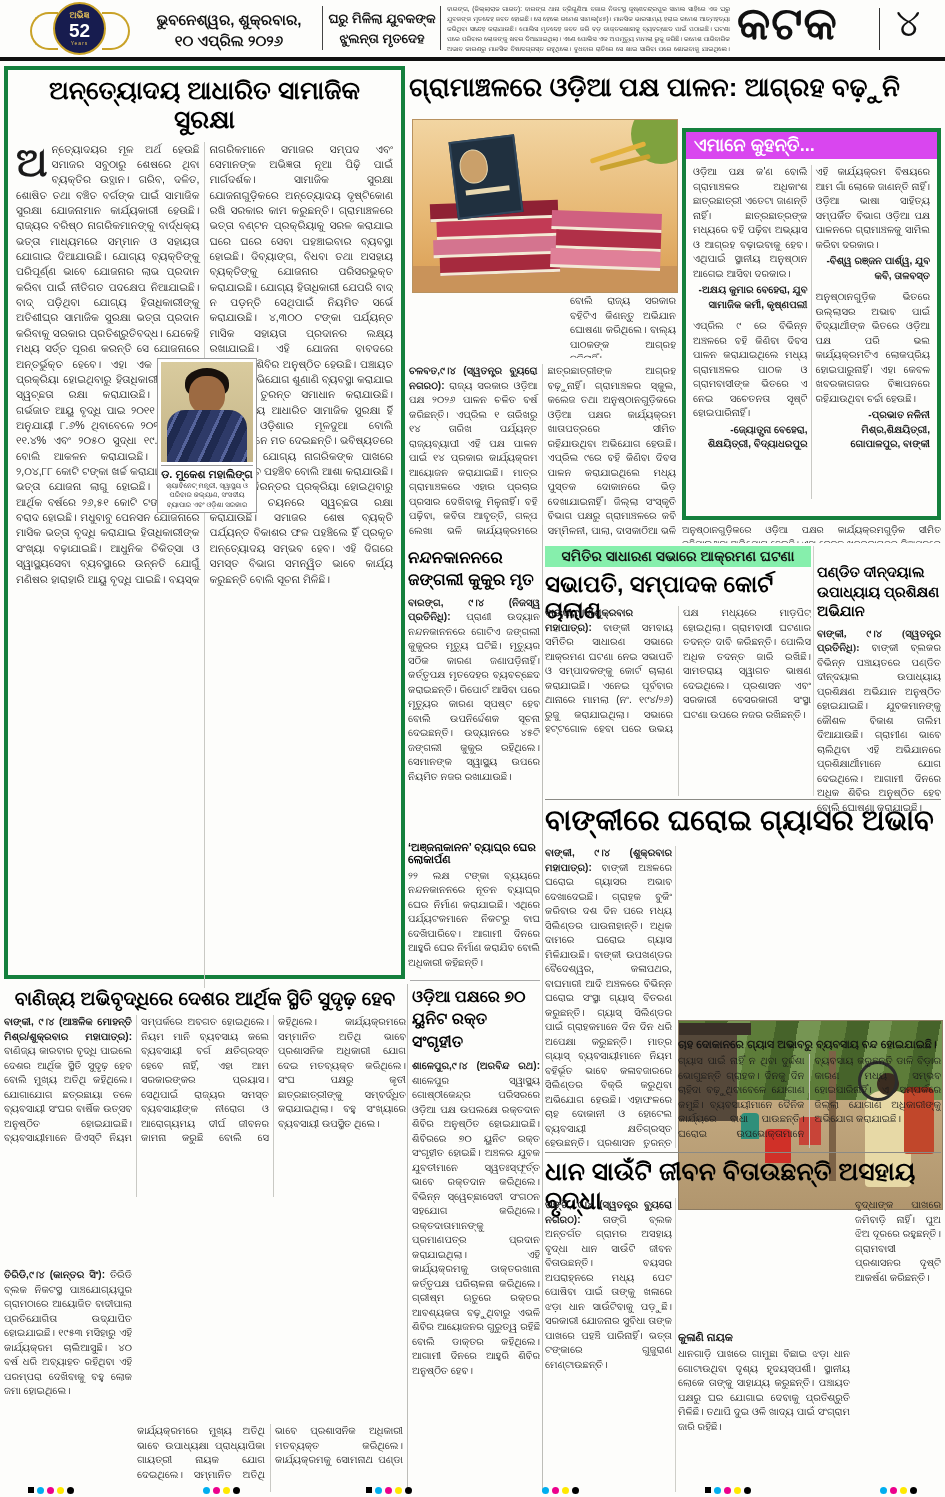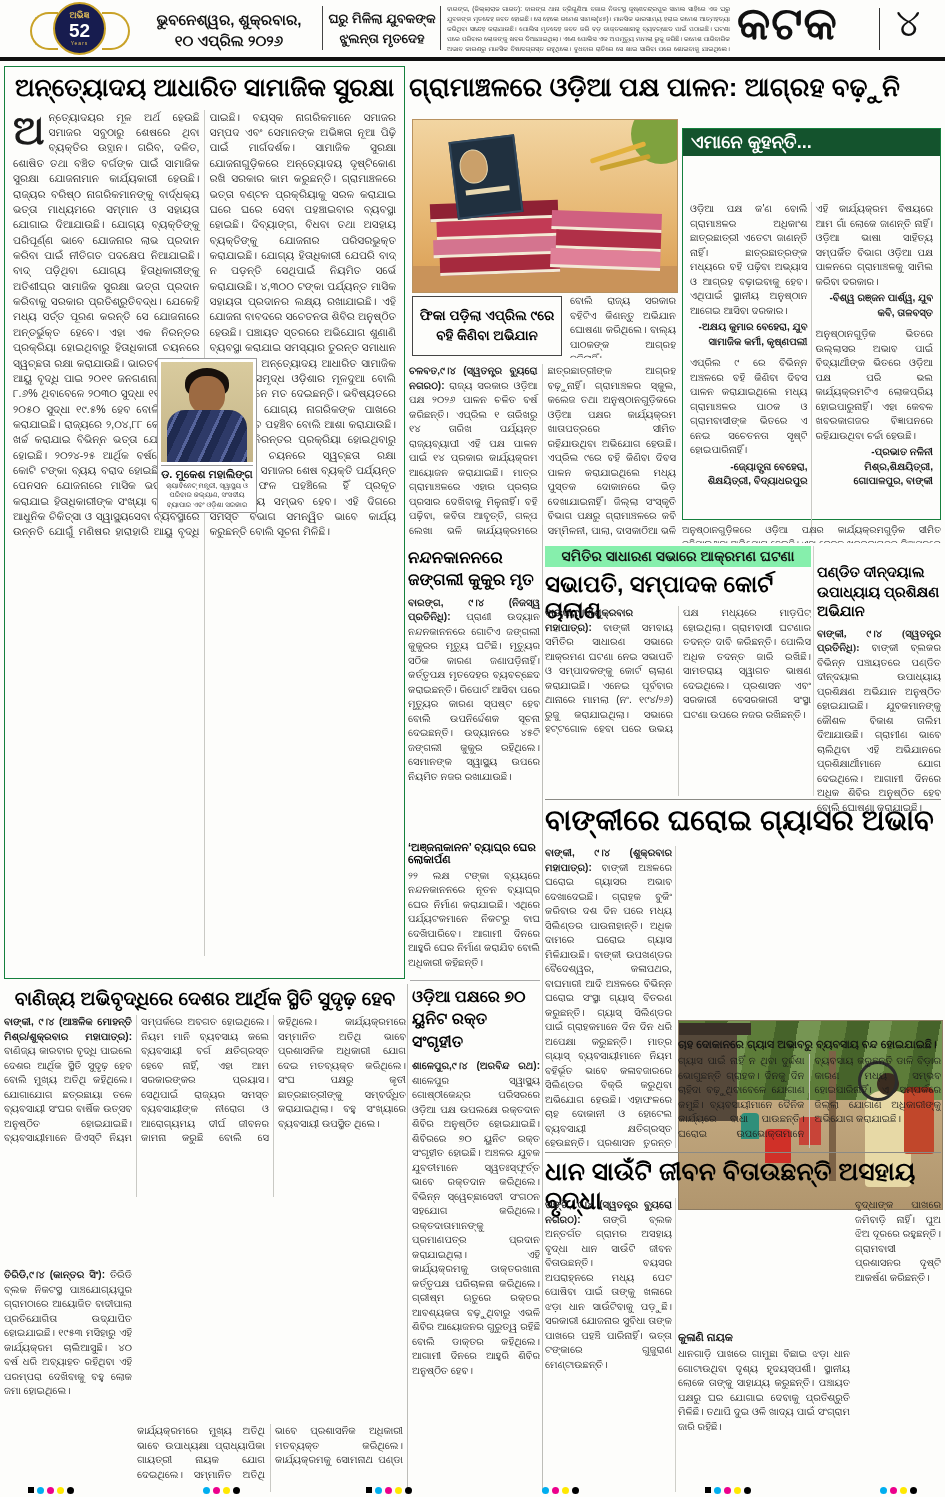--- a/index.html
+++ b/index.html
@@ -7,21 +7,21 @@
         font-family:"Liberation Sans","DejaVu Sans",sans-serif;color:#111;overflow:hidden;}
   .abs{position:absolute;}
   .hl{font-weight:bold;color:#000;line-height:1.15;}
   .body-txt{font-size:10.5px;line-height:1.45;text-align:justify;color:#1a1a1a;overflow:hidden;}
   .cols2{column-count:2;column-gap:10px;column-rule:1px solid #c9c9c4;}
   .cols3{column-count:3;column-gap:9px;column-rule:1px solid #c9c9c4;}
   .dateline{font-weight:bold;}
   .dropcap{float:left;font-size:40px;line-height:0.9;font-weight:bold;padding:2px 4px 0 0;}
   .vrule{background:#bdbdb8;width:1px;}
   .hrule{background:#8a8a85;height:1px;}
-  .boxed{border:1px solid #15803d;}
+  .boxed{border:4px solid #15803d;}
   .kicker{background:#86efac;text-align:center;font-weight:bold;font-size:14px;line-height:21px;}
   .caption{font-size:11px;font-weight:bold;line-height:1.25;}
   .q-attr{font-weight:bold;text-align:right;margin:2px 0 7px;}
   .q-item{break-inside:avoid-column;}
   .fig{background:#fff;border:1px solid #999;}
   .photo{position:relative;overflow:hidden;}
   .mark{width:7px;height:7px;border-radius:50%;display:inline-block;margin-left:3px;}
   .mark-sq{width:6px;height:6px;display:inline-block;background:#000;}
   .mk-group{display:flex;align-items:center;}
 </style>
@@ -99,35 +99,32 @@
 
     <div class="abs" style="right:16px;bottom:22px;width:110px;height:58px;transform:rotate(2deg);">
       <div style="height:16px;background:#d06080;border-bottom:3px solid #f3ead6;"></div>
       <div style="height:16px;background:#b03048;border-bottom:3px solid #f3ead6;margin-left:5px;"></div>
       <div style="height:16px;background:#e08098;border-bottom:3px solid #f3ead6;"></div>
     </div>
     <div class="abs" style="right:30px;top:30px;width:58px;height:5px;background:#e3b23c;transform:rotate(-18deg);border-radius:2px;"></div>
     <div class="abs" style="right:26px;top:40px;width:52px;height:5px;background:#caa330;transform:rotate(-14deg);border-radius:2px;"></div>
   </div>
 
-  <div class="abs" style="left:412px;top:296px;width:150px;height:60px;border:1.5px solid #444;box-sizing:border-box;display:flex;align-items:center;justify-content:center;padding:3px;">
-    <div class="hl" style="font-size:13.5px;text-align:center;line-height:1.5;">ଫିକା ପଡ଼ିଲା ଏପ୍ରିଲ ୯ରେ ବହି କିଣିବା ଅଭିଯାନ</div>
-  </div>
   <div class="abs body-txt" style="left:570px;top:294px;width:106px;height:64px;font-size:10px;">ବୋଲି ରାଜ୍ୟ ସରକାର ବହିଟିଏ କିଣନ୍ତୁ ଅଭିଯାନ ଘୋଷଣା କରିଥିଲେ। ବାଲ୍ୟ ପାଠକଙ୍କ ଆଗ୍ରହ ବଢ଼ିନାହିଁ।</div>
 
   <div class="abs body-txt cols2" style="left:409px;top:364px;width:267px;height:176px;font-size:10px;">
     <span class="dateline">ଚଳବତ,୯।୪ (ସ୍ୱତନ୍ତ୍ର ବ୍ୟୁରୋ ନଗରଠ):</span>
     <span>ରାଜ୍ୟ ସରକାର ଓଡ଼ିଆ ପକ୍ଷ ୨୦୨୬ ପାଳନ ଚଳିତ ବର୍ଷ କରିଛନ୍ତି। ଏପ୍ରିଲ ୧ ତାରିଖରୁ ୧୪ ତାରିଖ ପର୍ଯ୍ୟନ୍ତ ରାଜ୍ୟବ୍ୟାପୀ ଏହି ପକ୍ଷ ପାଳନ ପାଇଁ ୧୪ ପ୍ରକାର କାର୍ଯ୍ୟକ୍ରମ ଆୟୋଜନ କରାଯାଇଛି। ମାତ୍ର ଗ୍ରାମାଞ୍ଚଳରେ ଏହାର ପ୍ରଚାର ପ୍ରସାର ଦେଖିବାକୁ ମିଳୁନାହିଁ। ବହି ପଢ଼ିବା, କବିତା ଆବୃତ୍ତି, ଗଳ୍ପ ଲେଖା ଭଳି କାର୍ଯ୍ୟକ୍ରମରେ ଛାତ୍ରଛାତ୍ରୀଙ୍କ ଆଗ୍ରହ ବଢ଼ୁନାହିଁ। ଗ୍ରାମାଞ୍ଚଳର ସ୍କୁଲ, କଲେଜ ତଥା ଅନୁଷ୍ଠାନଗୁଡ଼ିକରେ ଓଡ଼ିଆ ପକ୍ଷର କାର୍ଯ୍ୟକ୍ରମ ଖାତାପତ୍ରରେ ସୀମିତ ରହିଯାଉଥିବା ଅଭିଯୋଗ ହେଉଛି। ଏପ୍ରିଲ ୯ରେ ବହି କିଣିବା ଦିବସ ପାଳନ କରାଯାଇଥିଲେ ମଧ୍ୟ ପୁସ୍ତକ ଦୋକାନରେ ଭିଡ଼ ଦେଖାଯାଇନାହିଁ। ଜିଲ୍ଲା ସଂସ୍କୃତି ବିଭାଗ ପକ୍ଷରୁ ଗ୍ରାମାଞ୍ଚଳରେ କବି ସମ୍ମିଳନୀ, ପାଲା, ଦାସକାଠିଆ ଭଳି ଲୋକକଳା କାର୍ଯ୍ୟକ୍ରମ ଆୟୋଜନ କରାଯିବାକୁ ଦାବି ହେଉଛି। ବୁଦ୍ଧିଜୀବୀମାନେ କହିଛନ୍ତି ଯେ ଭାଷା ପ୍ରତି ମମତା ସୃଷ୍ଟି ନ ହେଲେ ଏଭଳି ପକ୍ଷ ପାଳନ ଅର୍ଥହୀନ ହୋଇଯିବ। ସରକାରୀ ସ୍ତରରେ ୨୦୦ରୁ ଅଧିକ କାର୍ଯ୍ୟକ୍ରମ ହୋଇଥିଲେ ମଧ୍ୟ ଗ୍ରାମୀଣ ଜନତାଙ୍କ ସହଭାଗିତା ନଗଣ୍ୟ ରହିଛି।</span>
   </div>
 
   <div class="abs boxed" style="left:682px;top:128px;width:259px;height:392px;box-sizing:border-box;padding:0;">
-    <div style="background:#14532d;color:#fff;font-weight:bold;font-size:18px;padding:3px 8px;">
+    <div style="background:#d946ef;color:#fff;font-weight:bold;font-size:18px;padding:3px 8px;">
       <span>ଏମାନେ କୁହନ୍ତି...</span>
     </div>
-    <div class="body-txt cols2" style="padding:6px 7px;height:346px;font-size:10px;box-sizing:border-box;column-gap:8px;margin-top:40px;">
+    <div class="body-txt cols2" style="padding:6px 7px;height:346px;font-size:10px;box-sizing:border-box;column-gap:8px;">
       <div class="q-item">
         <span>ଓଡ଼ିଆ ପକ୍ଷ କ'ଣ ବୋଲି ଗ୍ରାମାଞ୍ଚଳର ଅଧିକାଂଶ ଛାତ୍ରଛାତ୍ରୀ ଏତେଟା ଜାଣନ୍ତି ନାହିଁ। ଛାତ୍ରଛାତ୍ରଙ୍କ ମଧ୍ୟରେ ବହି ପଢ଼ିବା ଅଭ୍ୟାସ ଓ ଆଗ୍ରହ ବଢ଼ାଇବାକୁ ହେବ। ଏଥିପାଇଁ ସ୍ଥାନୀୟ ଅନୁଷ୍ଠାନ ଆଗେଇ ଆସିବା ଦରକାର।</span>
         <div class="q-attr">-ଅକ୍ଷୟ କୁମାର ବେହେରା, ଯୁବ ସାମାଜିକ କର୍ମୀ, କୃଷ୍ଣପଲୀ</div>
       </div>
       <div class="q-item">
         <span>ଏପ୍ରିଲ ୯ ରେ ବିଭିନ୍ନ ଅଞ୍ଚଳରେ ବହି କିଣିବା ଦିବସ ପାଳନ କରାଯାଇଥିଲେ ମଧ୍ୟ ଗ୍ରାମାଞ୍ଚଳର ପାଠକ ଓ ଗ୍ରାମବାସୀଙ୍କ ଭିତରେ ଏ ନେଇ ସଚେତନତା ସୃଷ୍ଟି ହୋଇପାରିନାହିଁ।</span>
         <div class="q-attr">-ଜ୍ୟୋତ୍ସ୍ନା ବେହେରା, ଶିକ୍ଷୟିତ୍ରୀ, ବିଦ୍ୟାଧରପୁର</div>
       </div>
       <div class="q-item">
         <span>ଏହି କାର୍ଯ୍ୟକ୍ରମ ବିଷୟରେ ଆମ ଗାଁ ଲୋକେ ଜାଣନ୍ତି ନାହିଁ। ଓଡ଼ିଆ ଭାଷା ସାହିତ୍ୟ ସମ୍ପର୍କିତ ବିଭାଗ ଓଡ଼ିଆ ପକ୍ଷ ପାଳନରେ ଗ୍ରାମାଞ୍ଚଳକୁ ସାମିଲ କରିବା ଦରକାର।</span>

